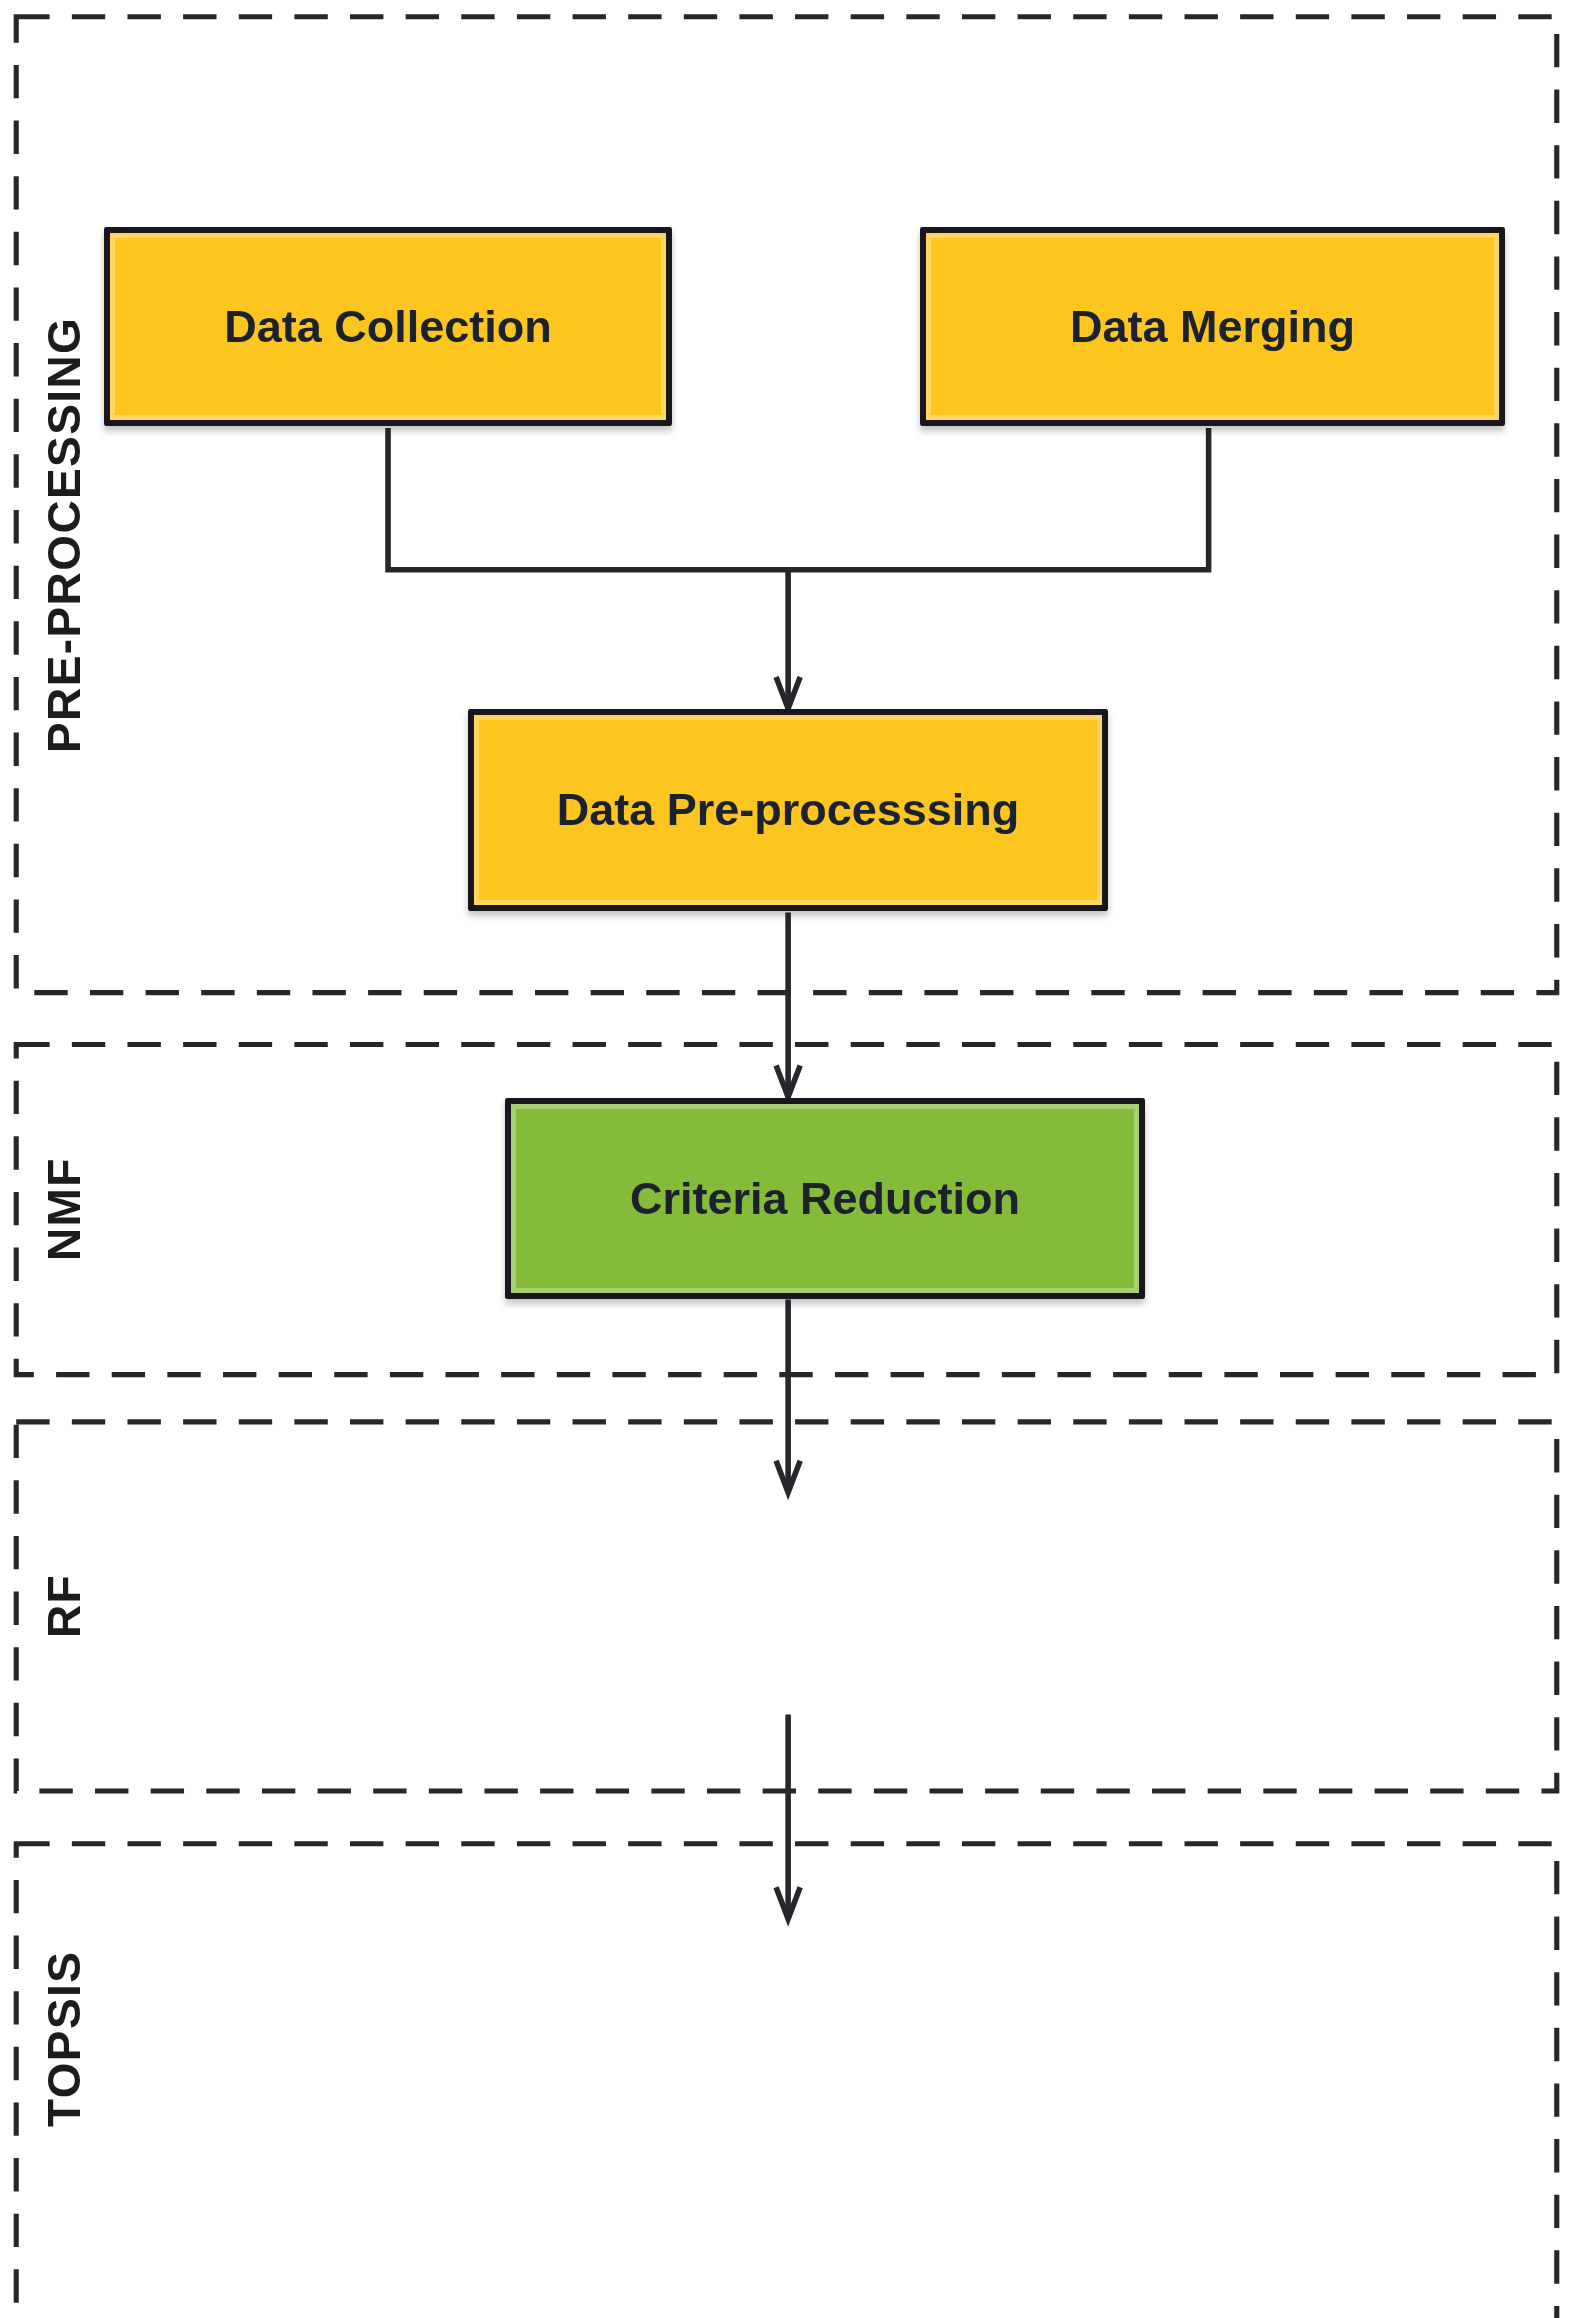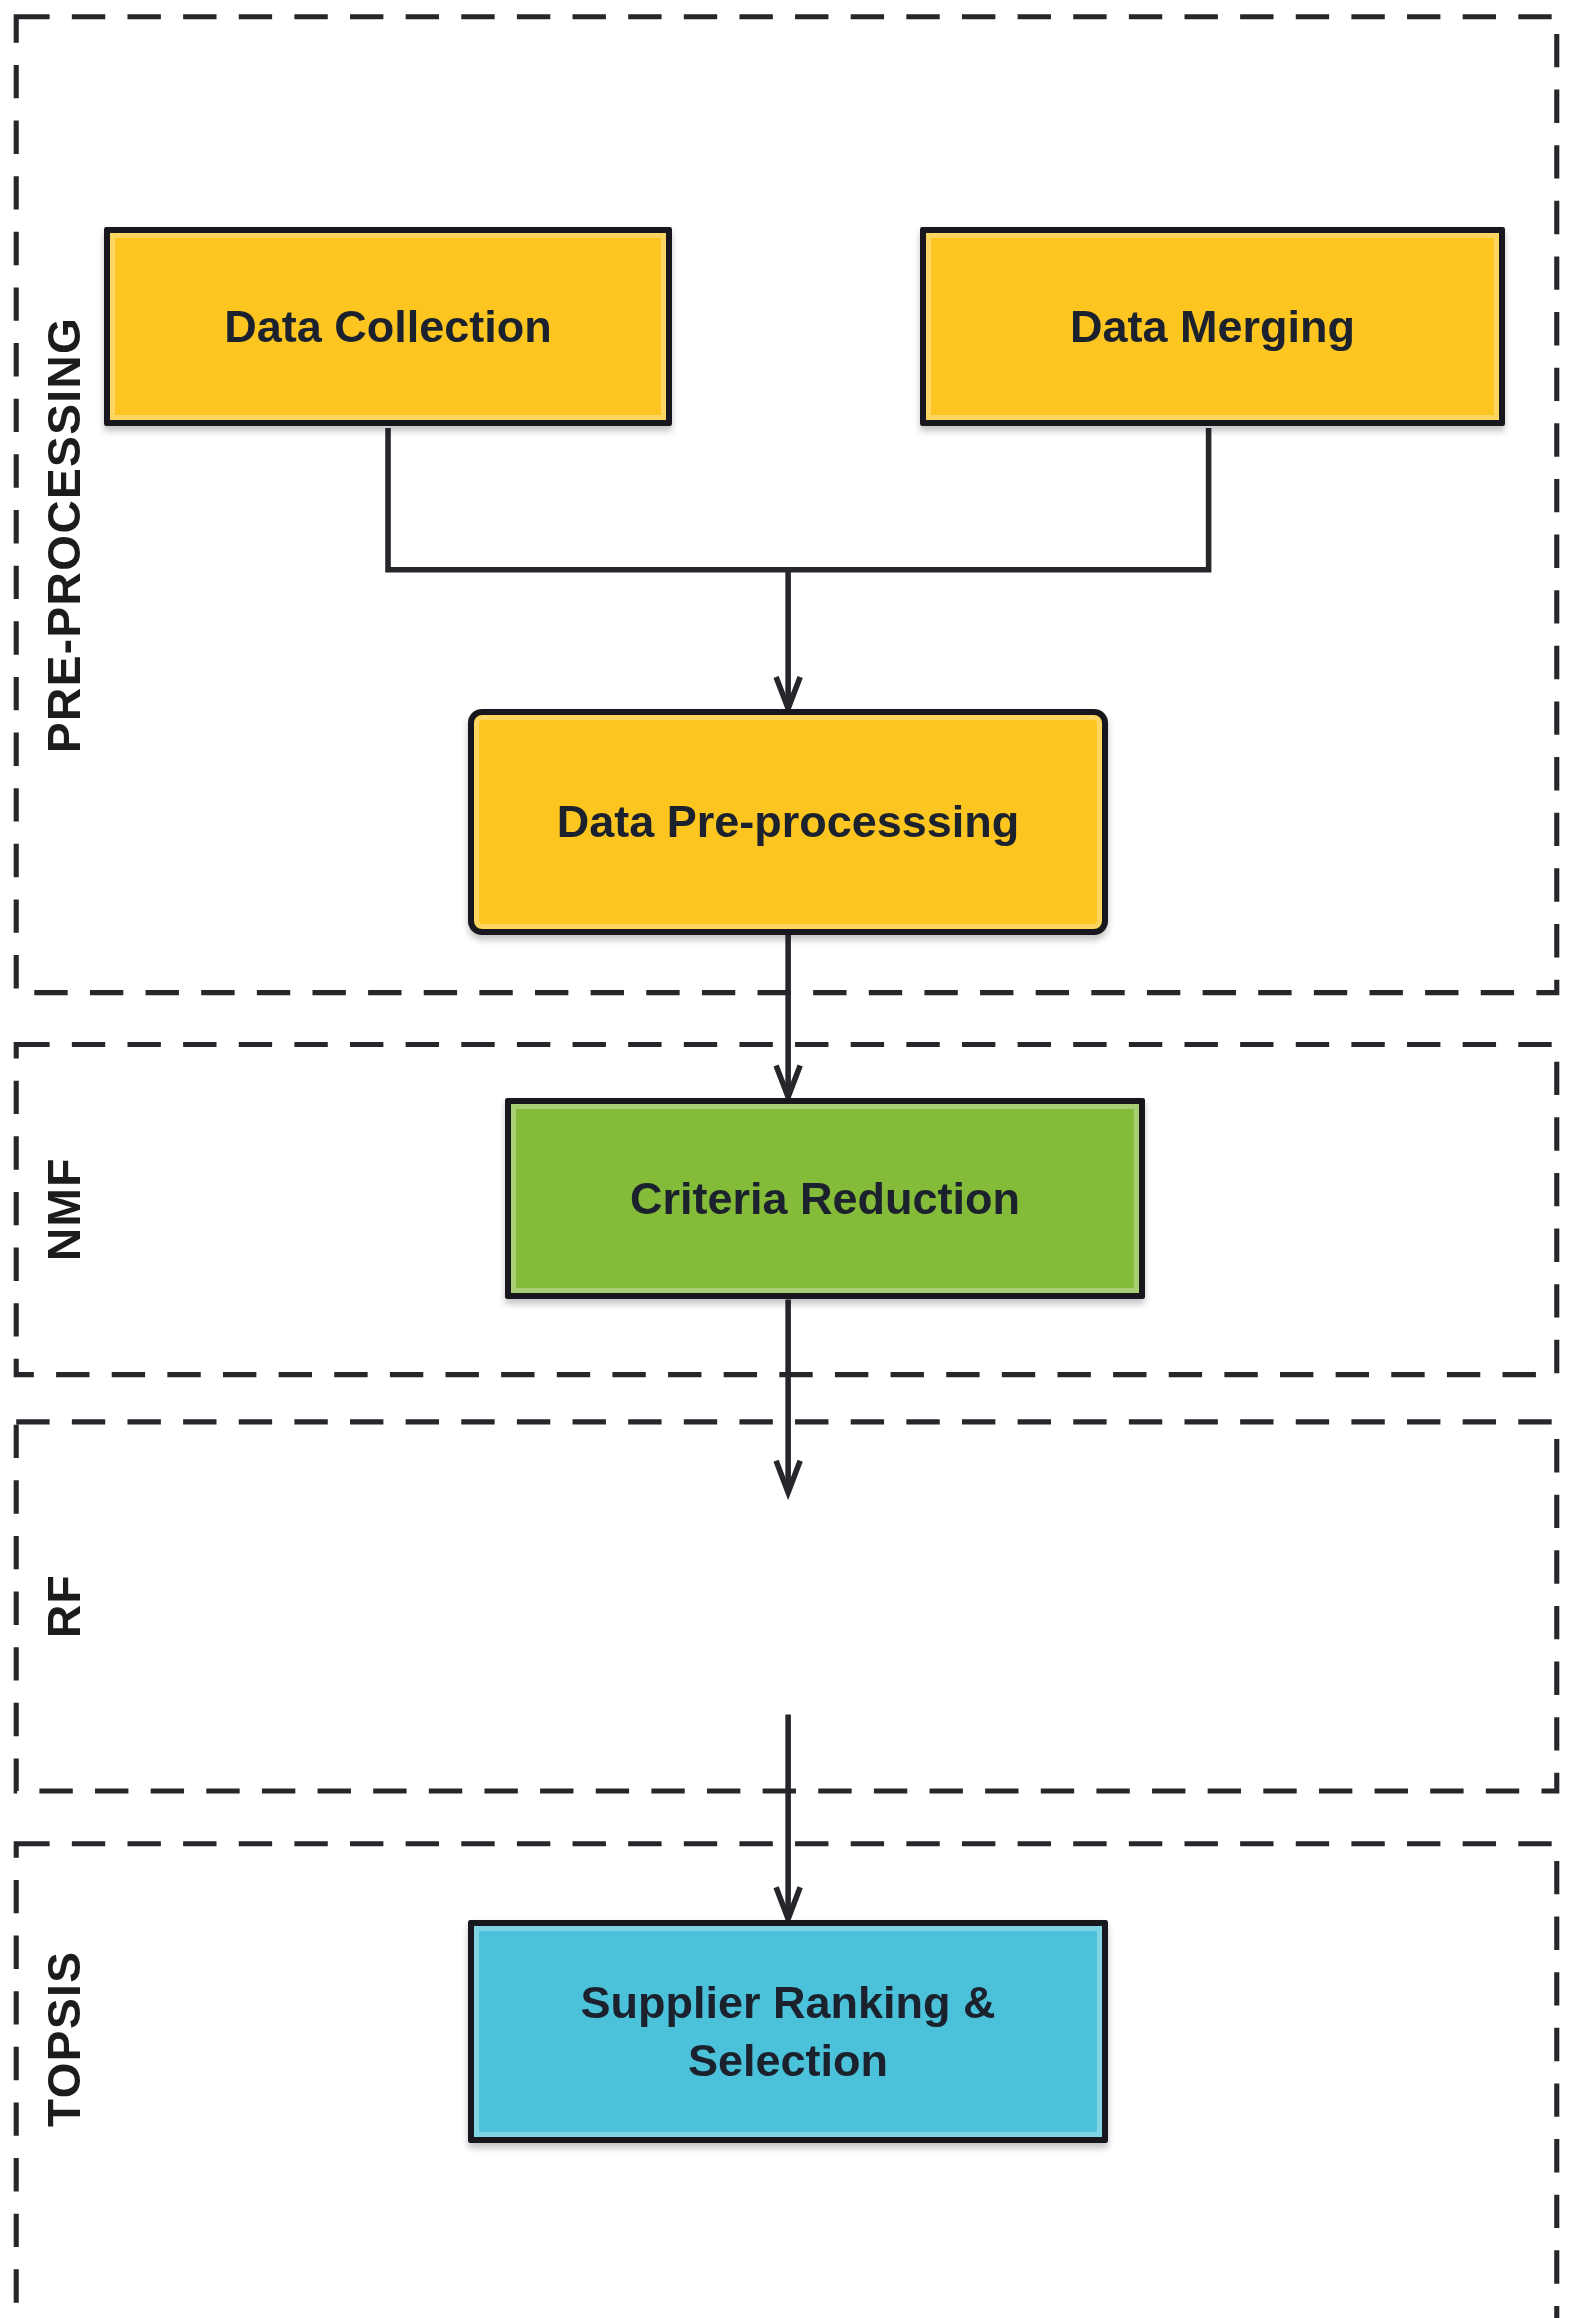--- a/index.html
+++ b/index.html
@@ -64,21 +64,20 @@
 
   <div class="vlabel" style="top:257px;  height:556px;">PRE-PROCESSING</div>
   <div class="vlabel" style="top:1070px; height:278px;">NMF</div>
   <div class="vlabel" style="top:1467px; height:278px;">RF</div>
   <div class="vlabel" style="top:1853px; height:371px;">TOPSIS</div>
 
   <div class="node" style="left: 104px; top: 227px; width: 568px; height: 199px; background-color: rgb(252, 197, 31);">Data Collection</div>
 
   <div class="node" style="left: 920px; top: 227px; width: 585px; height: 199px; background-color: rgb(252, 197, 31);">Data Merging</div>
 
-  <div class="node" style="left: 468px; top: 709px; width: 640px; height: 226px; background-color: rgb(252, 197, 31); border-radius: 14px;">Data Pre-processsing</div>
+  <div class="node" style="left: 468px; top: 709px; width: 640px; height: 202px; background-color: rgb(252, 197, 31);">Data Pre-processsing</div>
 
   <div class="node" style="left: 468px; top: 1098px; width: 640px; height: 201px; background-color: rgb(132, 187, 56); margin-left: 37px;">Criteria Reduction</div>
 
 
-  <div class="node" style="left: 468px; top: 1920px; width: 640px; height: 223px; background-color: rgb(75, 194, 217);">Supplier Ranking &amp; Selection</div>
 
 </div>
 
 
 </body></html>

